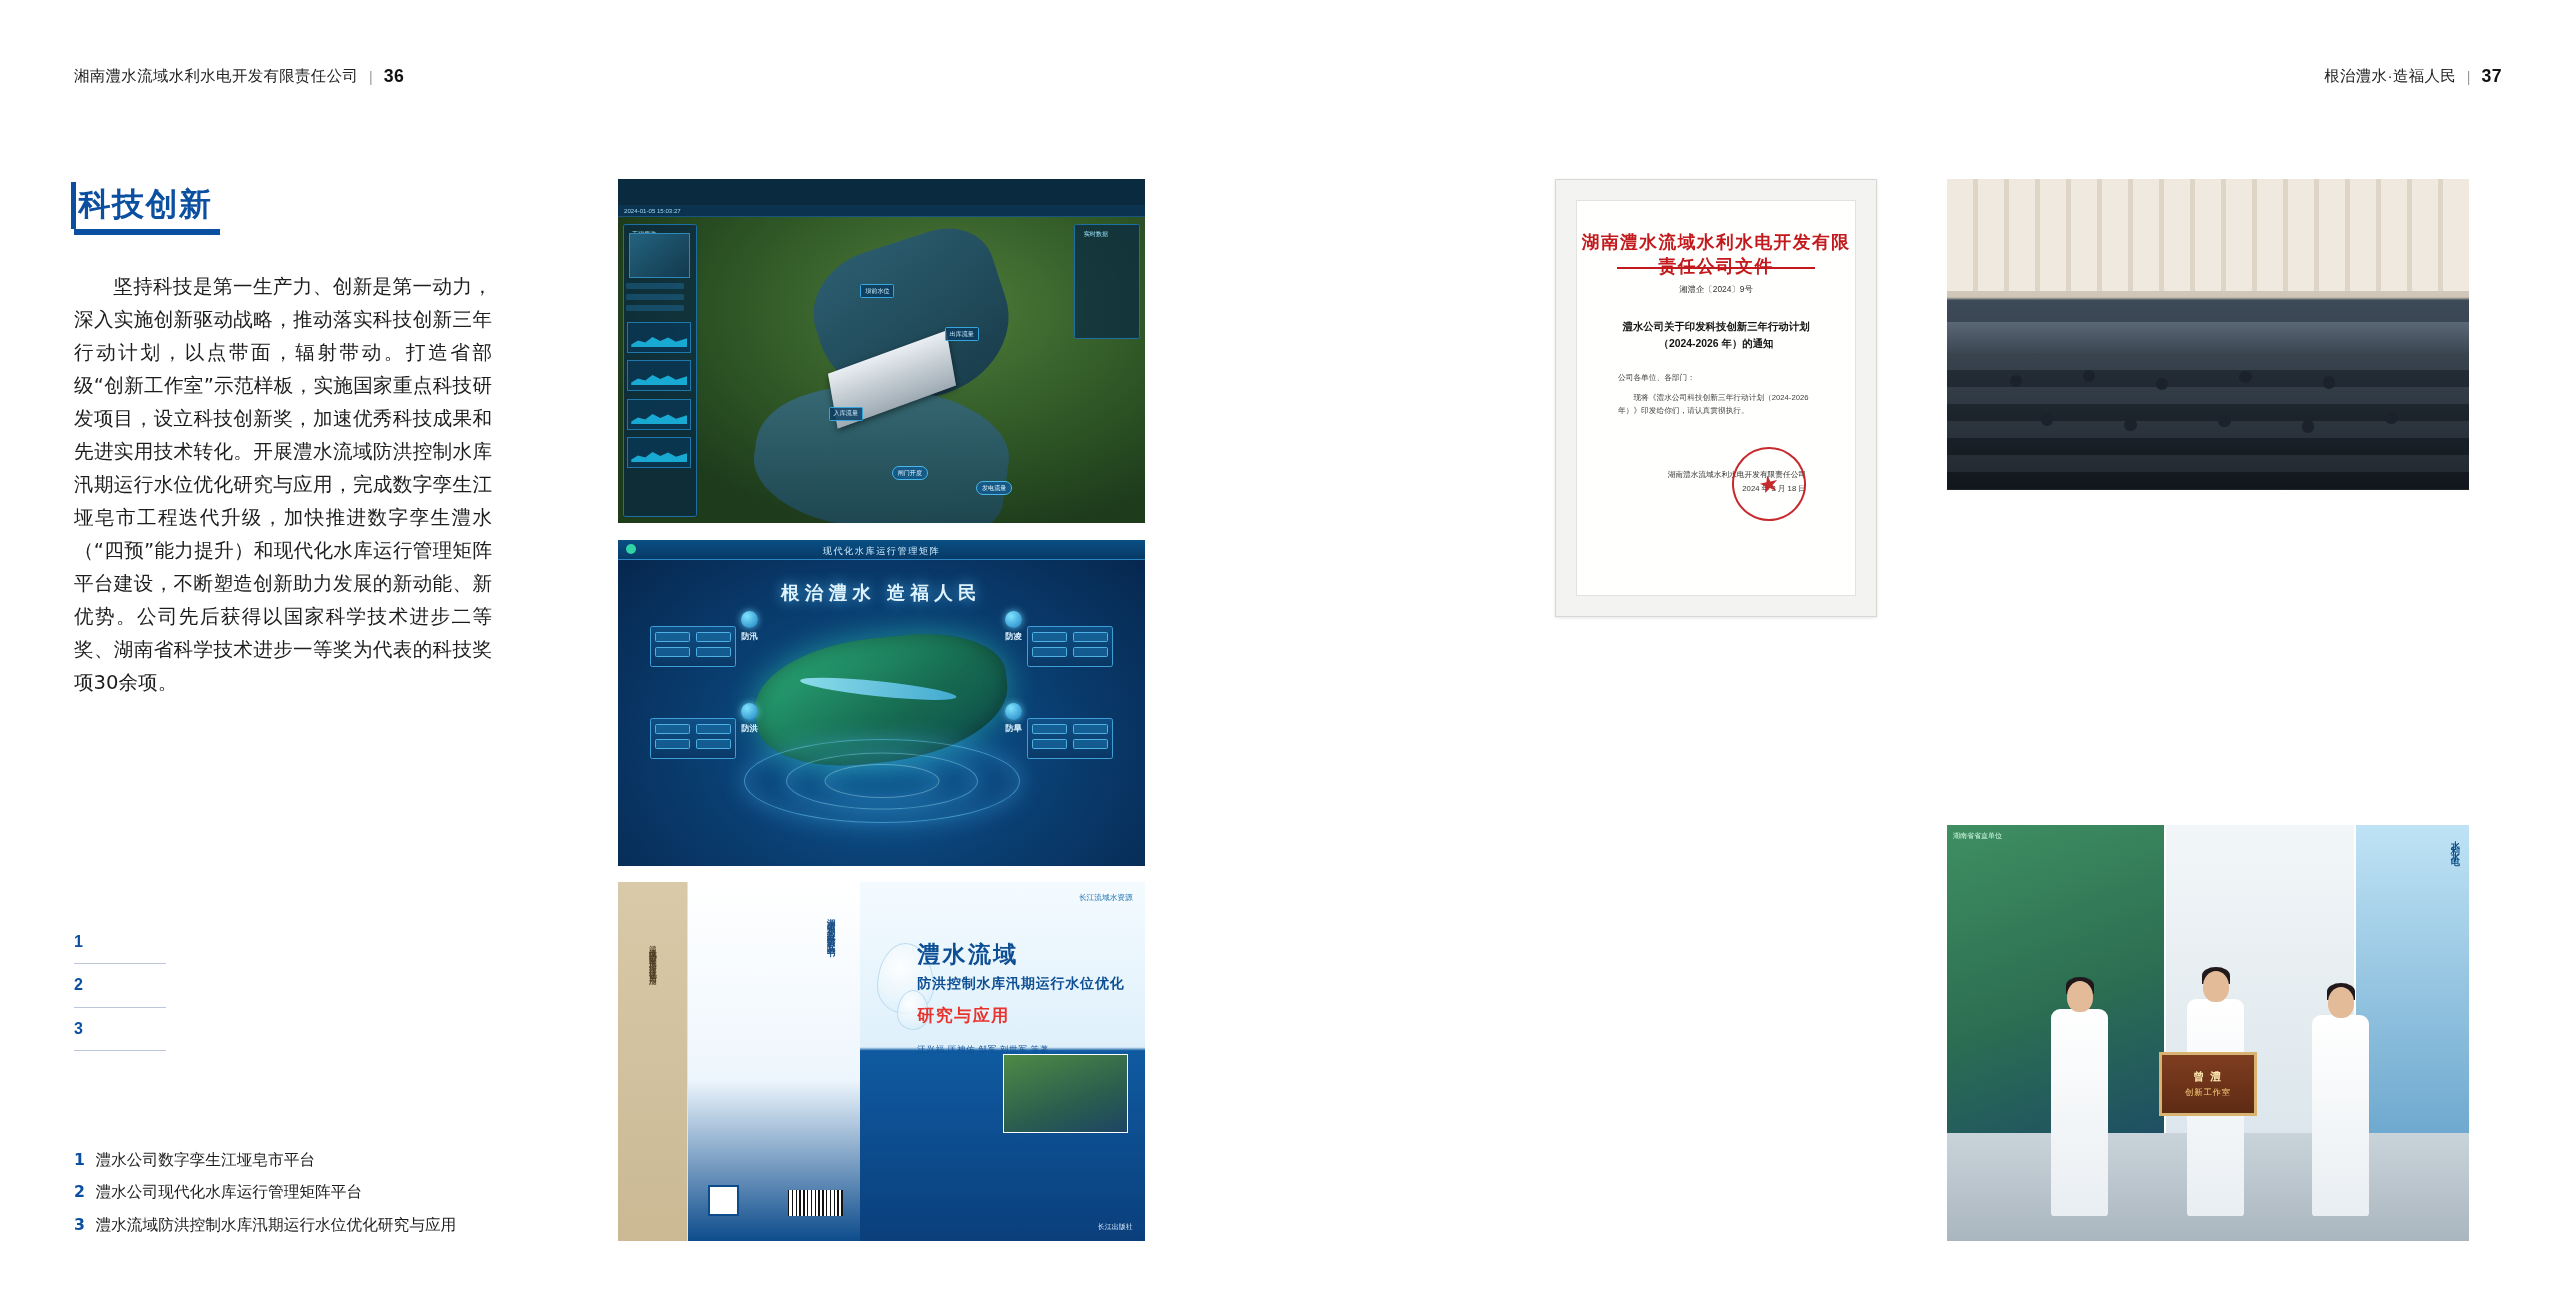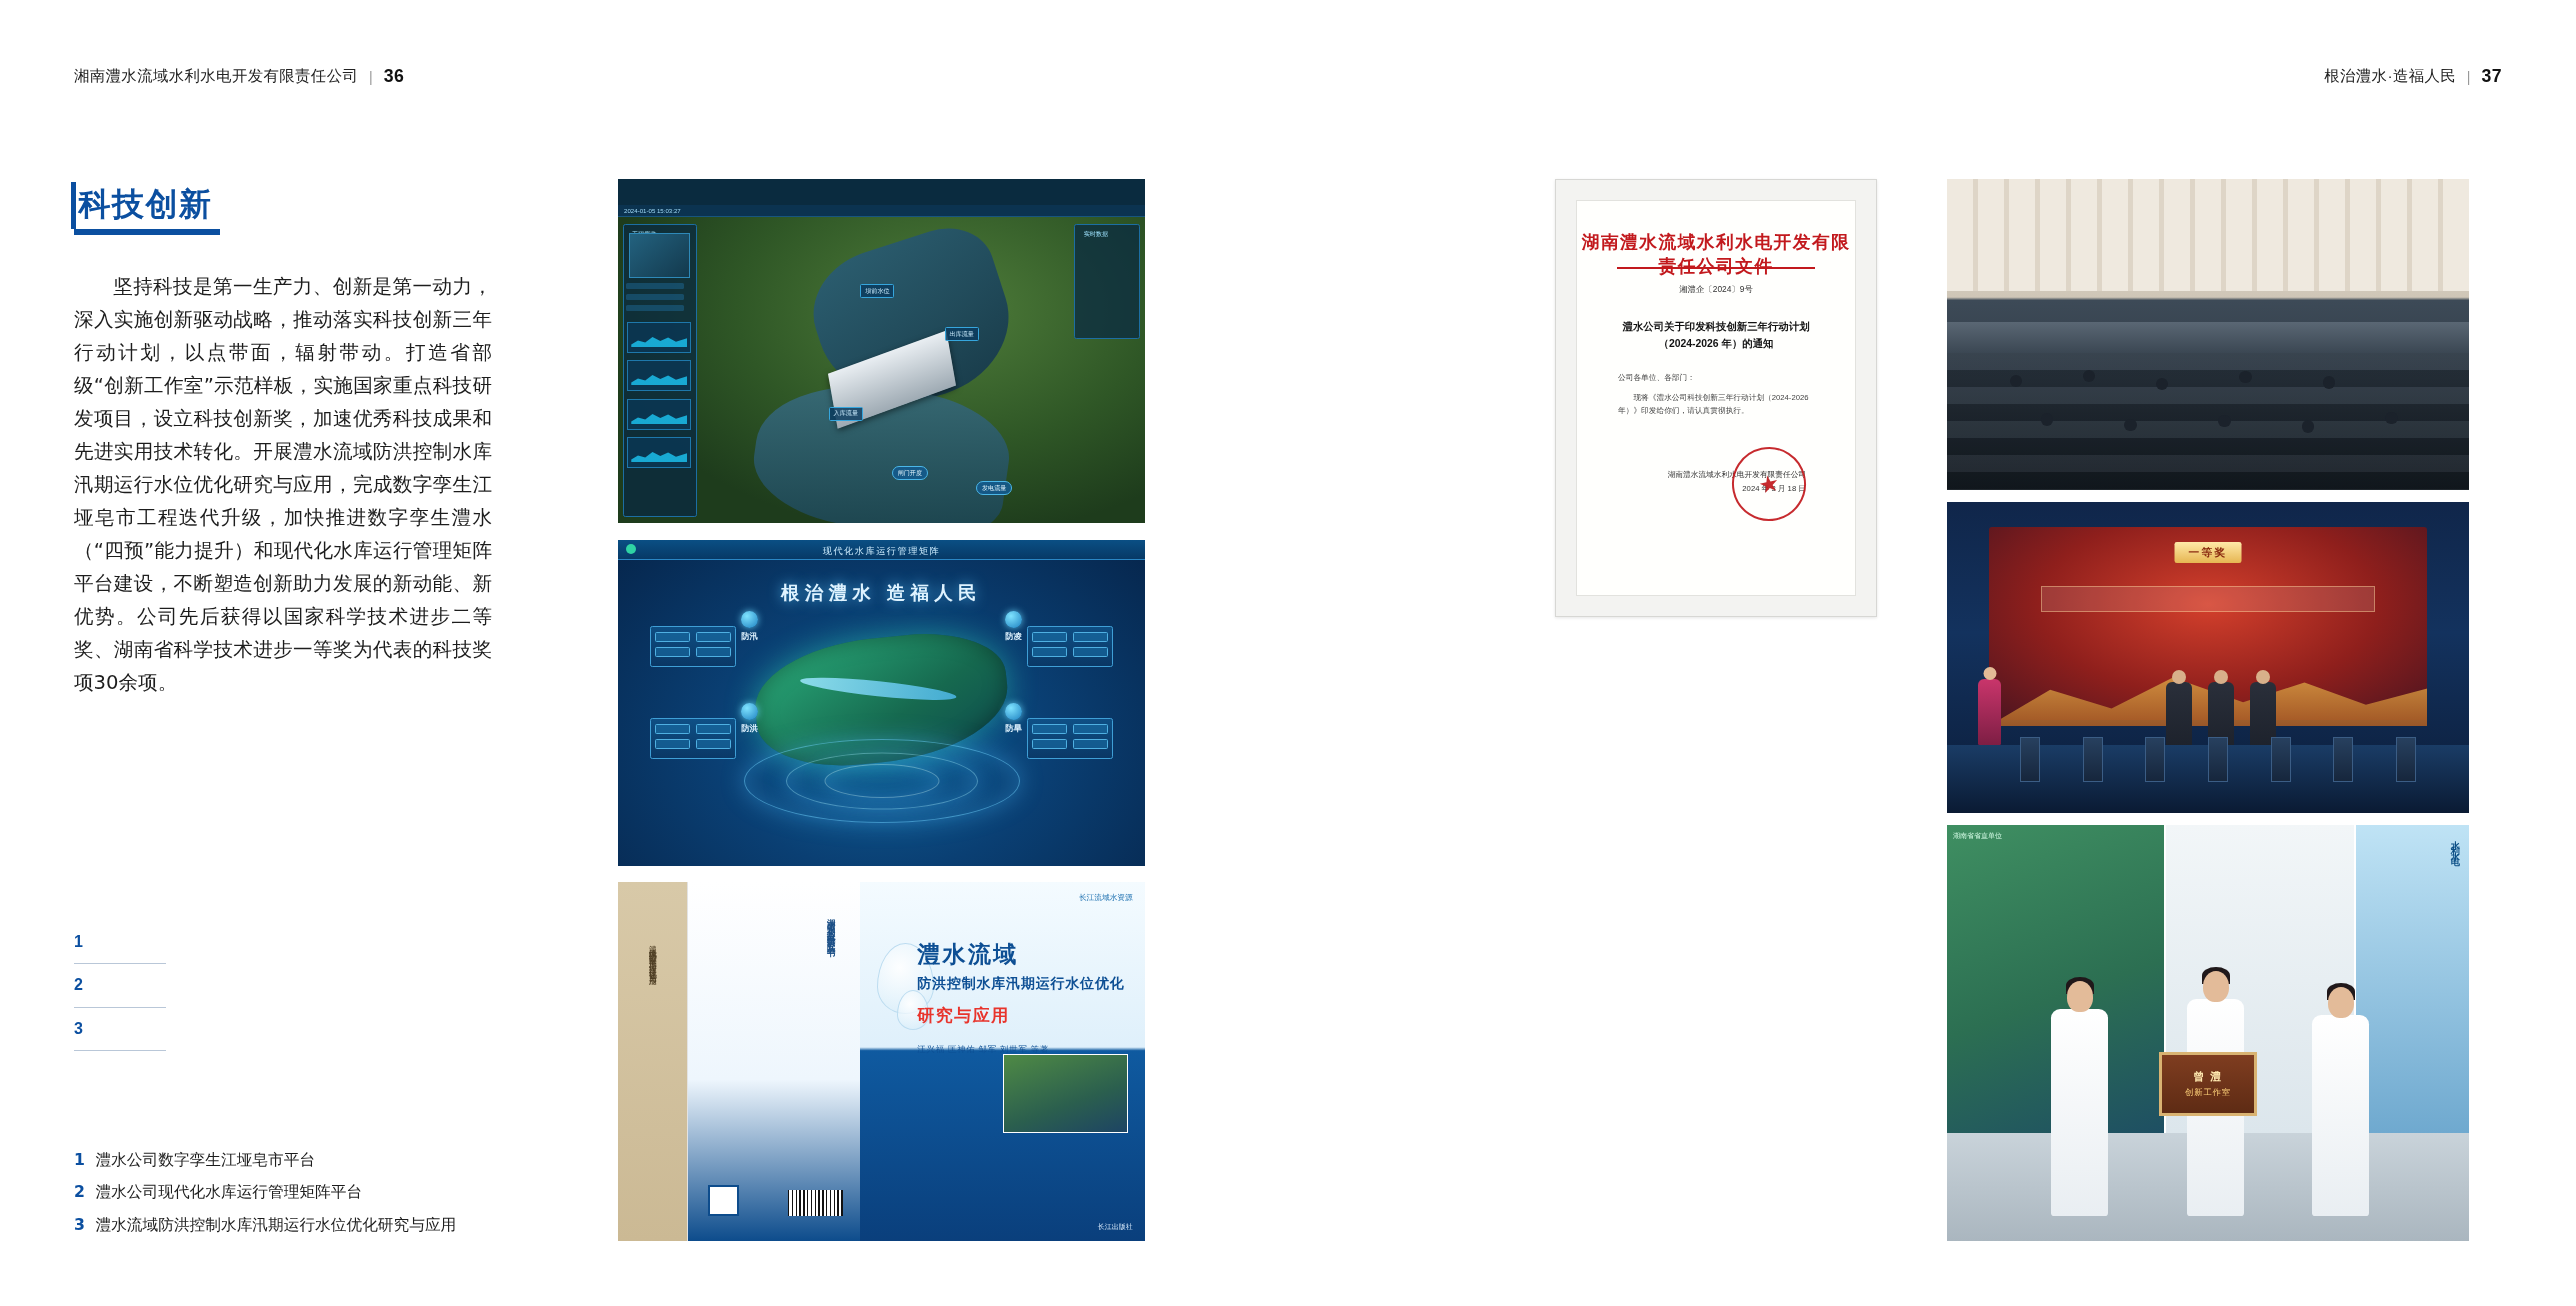--- a/index.html
+++ b/index.html
@@ -596,38 +596,20 @@
         <div class="head" style="left:56%; top:13%;"></div>
         <div class="head" style="left:72%; top:17%;"></div>
         <div class="head" style="left:18%; top:44%;"></div>
         <div class="head" style="left:34%; top:48%;"></div>
         <div class="head" style="left:52%; top:45%;"></div>
         <div class="head" style="left:68%; top:49%;"></div>
         <div class="head" style="left:84%; top:43%;"></div>
       </div>
     </div>
 
-    <div class="img award" style="left:659px; top:502px; width:522px; height:311px;">
-      <div class="bg"></div>
-      <div class="badge">一等奖</div>
-      <div class="banner"></div>
-      <div class="mount"></div>
-      <div class="host"></div>
-      <div class="person" style="left:42%;"></div>
-      <div class="person" style="left:50%;"></div>
-      <div class="person" style="left:58%;"></div>
-      <div class="floor"></div>
-      <div class="pod" style="left:14%;"></div>
-      <div class="pod" style="left:26%;"></div>
-      <div class="pod" style="left:38%;"></div>
-      <div class="pod" style="left:50%;"></div>
-      <div class="pod" style="left:62%;"></div>
-      <div class="pod" style="left:74%;"></div>
-      <div class="pod" style="left:86%;"></div>
-    </div>
 
     <div class="img people" style="left:659px; top:825px; width:522px; height:416px;">
       <div class="wallL">
         <div class="hdr">湖南省省直单位</div>
       </div>
       <div class="mid"></div>
       <div class="wallR">
         <div class="vt">水  利  水  电</div>
       </div>
       <div class="floor"></div>

